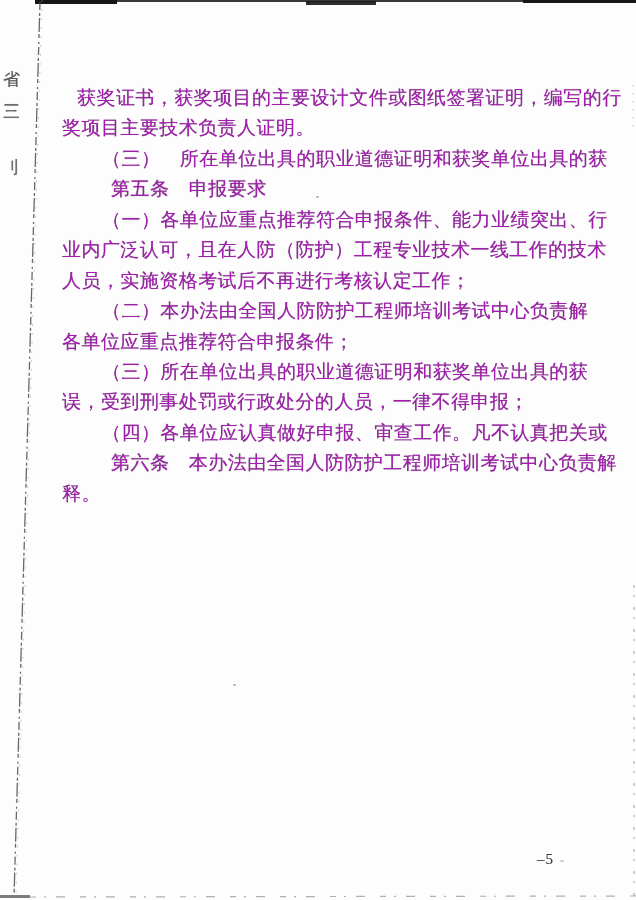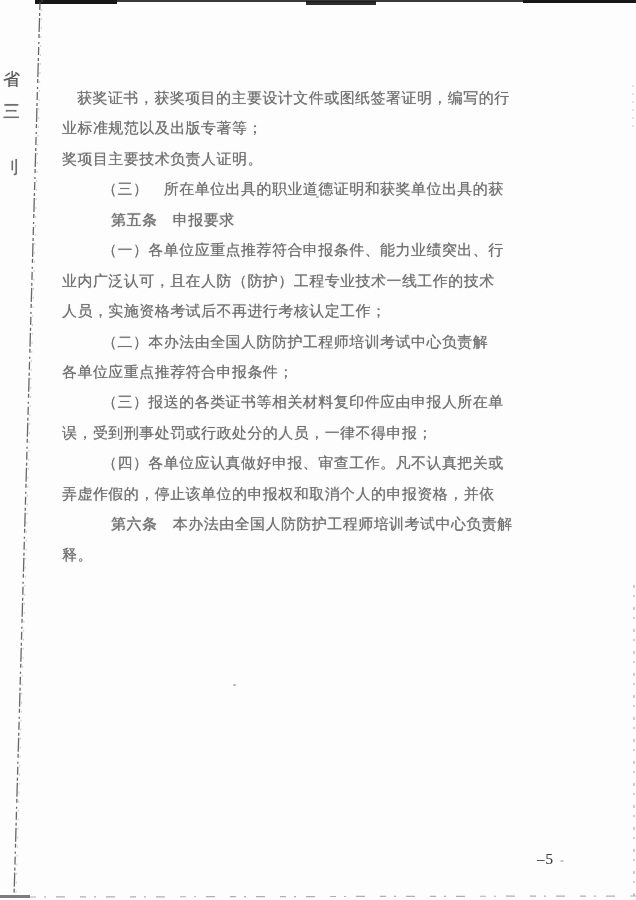--- a/index.html
+++ b/index.html
@@ -40,23 +40,23 @@
   
   .textblock {
     position: absolute;
     left: 62px;
     top: 83px;
     width: 552px;
   }
   .line {
     height: 30.45px;
     line-height: 30.45px;
-    font-size: 15px;
+    font-size: 19px;
     letter-spacing: 0.45px;
-    color: #737373;
+    color: #a21caf;
     white-space: nowrap;
     text-shadow: 0 0 0.7px rgba(46,46,46,.6);
   }
   .ind-s { padding-left: 15px; }  
   .ind-a { padding-left: 40px; }  
   .ind-b { padding-left: 49px; }  
   .bold  { font-weight: normal; text-shadow: 0 0 1px rgba(40,40,40,.7); }
   
   .page-number {
     position: absolute;
@@ -105,33 +105,31 @@
     <line x1="634" y1="585" x2="634" y2="900" stroke="#8d8d8d" stroke-width="1.2" stroke-dasharray="3 7 2 10" opacity="0.7"></line>
     <line x1="633" y1="85" x2="633" y2="130" stroke="#9a9a9a" stroke-width="1" stroke-dasharray="2 6" opacity="0.5"></line>
   </svg>
 
   <div class="margin-mark mm1">省</div>
   <div class="margin-mark mm2">三</div>
   <div class="margin-mark mm3">刂</div>
 
   <div class="textblock">
     <div class="line ind-s">获奖证书，获奖项目的主要设计文件或图纸签署证明，编写的行</div>
-    <div class="line">业标准规范以及出版专著等；</div>
     <div class="line">奖项目主要技术负责人证明。</div>
     <div class="line ind-a">（三）　所在单位出具的职业道德证明和获奖单位出具的获</div>
     <div class="line ind-b bold">第五条　申报要求</div>
     <div class="line ind-a">（一）各单位应重点推荐符合申报条件、能力业绩突出、行</div>
     <div class="line">业内广泛认可，且在人防（防护）工程专业技术一线工作的技术</div>
     <div class="line">人员，实施资格考试后不再进行考核认定工作；</div>
     <div class="line ind-a">（二）本办法由全国人防防护工程师培训考试中心负责解</div>
     <div class="line">各单位应重点推荐符合申报条件；</div>
-    <div class="line ind-a">（三）报送的各类证书等相关材料复印件应由申报人所在单</div>
+    <div class="line ind-a">（三）所在单位出具的职业道德证明和获奖单位出具的获</div>
     <div class="line">误，受到刑事处罚或行政处分的人员，一律不得申报；</div>
     <div class="line ind-a">（四）各单位应认真做好申报、审查工作。凡不认真把关或</div>
-    <div class="line">弄虚作假的，停止该单位的申报权和取消个人的申报资格，并依</div>
     <div class="line ind-b"><span class="bold">第六条</span><span>　本办法由全国人防防护工程师培训考试中心负责解</span></div>
     <div class="line">释。</div>
   </div>
 
   <div class="page-number">–5</div>
 
   <div class="speck sp1"></div>
   <div class="speck sp2"></div>
   <div class="speck sp3"></div>
   <div class="be"></div>

